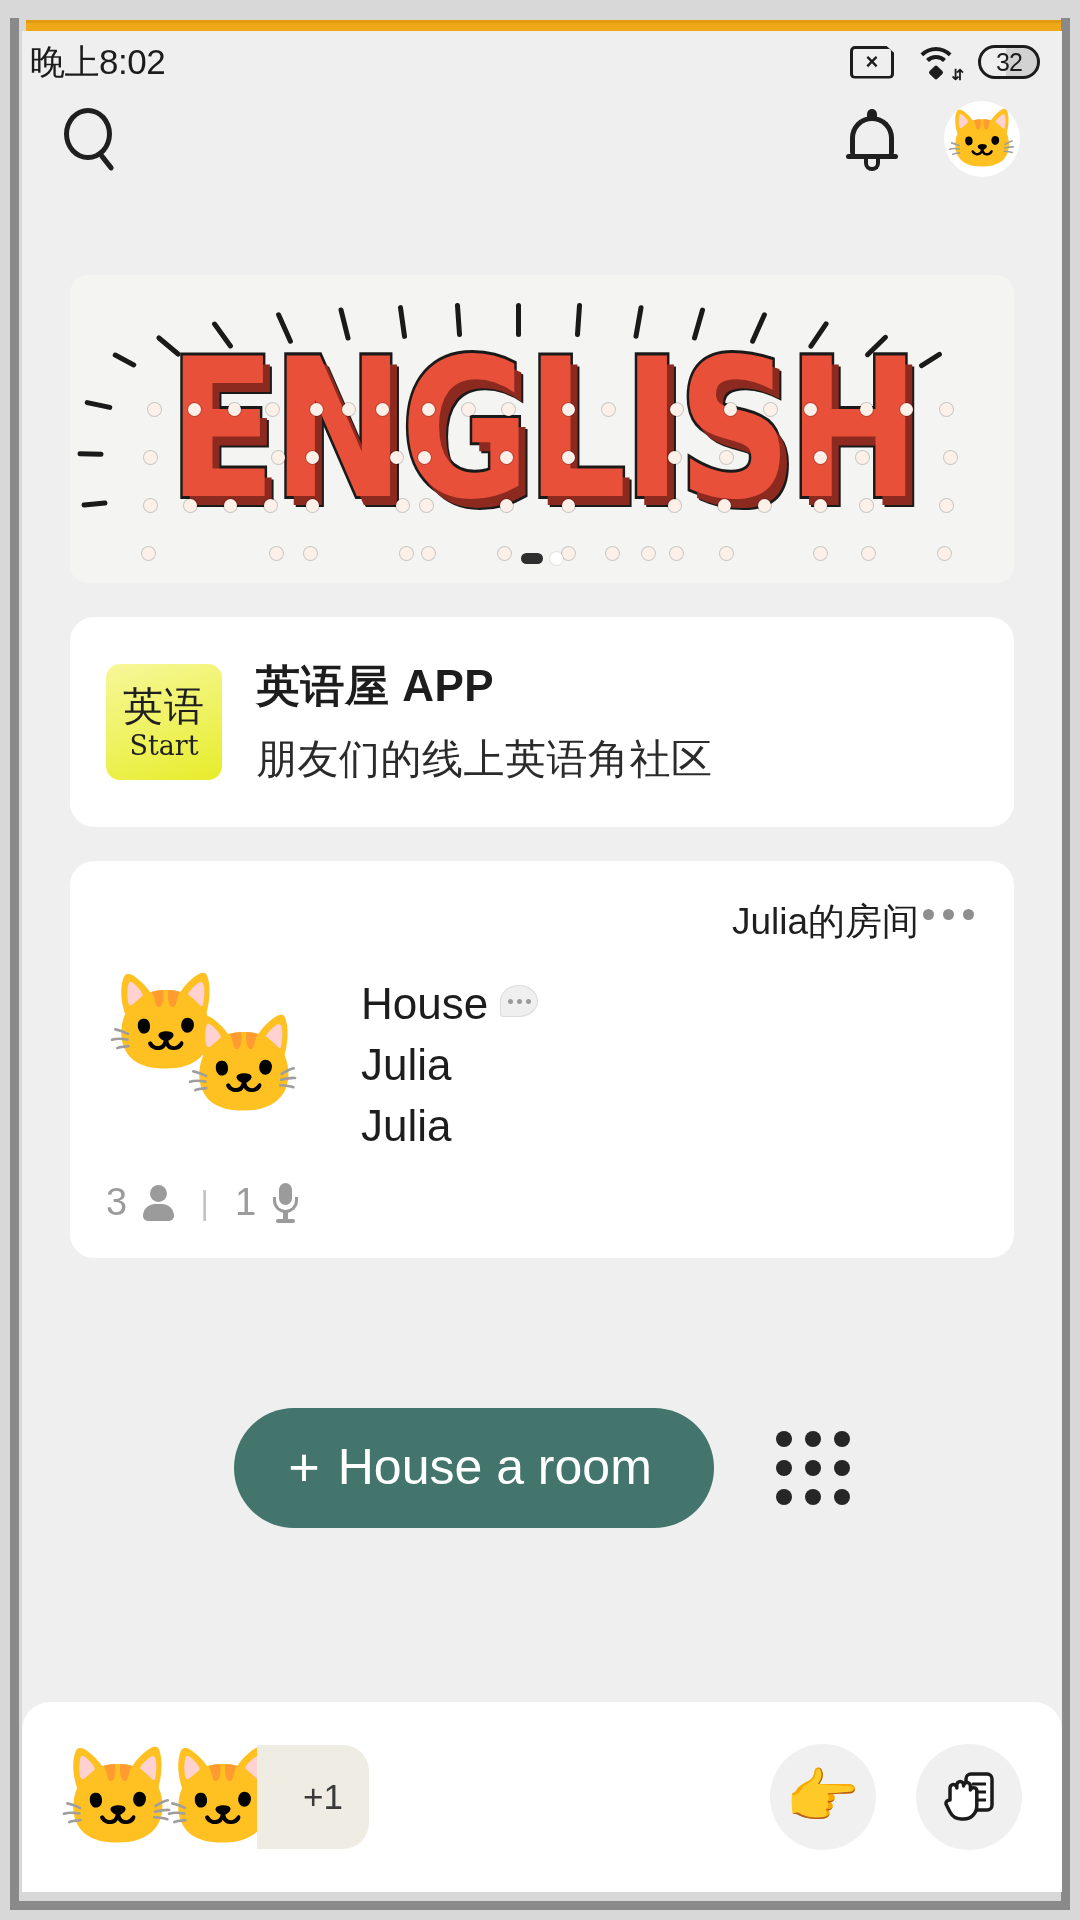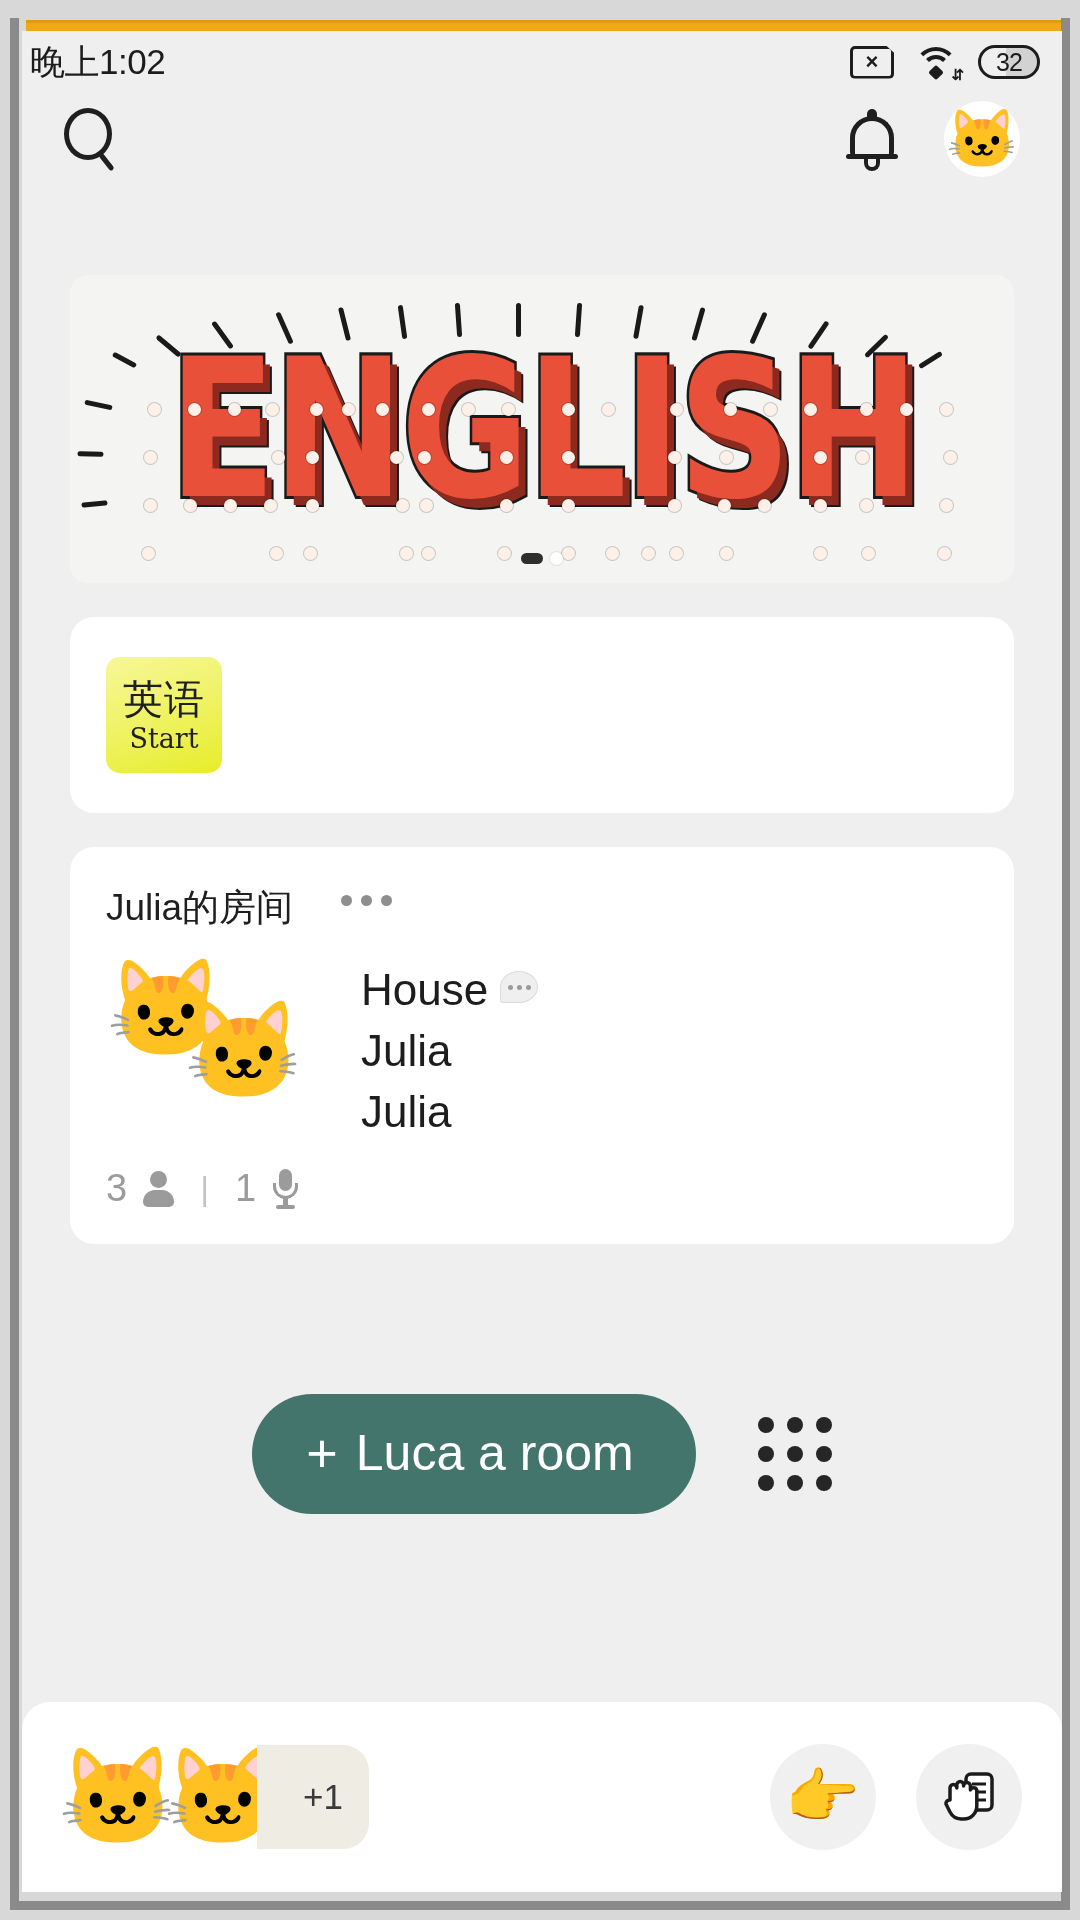--- a/index.html
+++ b/index.html
@@ -170,21 +170,21 @@
   #applogo .en { font-size:27px; margin-top:6px; font-family:"DejaVu Serif", serif; }
   #appmeta { display:flex; flex-direction:column; gap:16px; }
   #apptitle { font-size:44px; font-weight:bold; color:#1d1d1d; letter-spacing:0.5px; }
   #appsub  { font-size:41px; color:#2b2b2b; letter-spacing:0.5px; }
 
   
   #roomcard {
     margin-top:34px; background:#ffffff; border-radius:24px;
     padding:36px 36px 34px 36px;
   }
-  #roomhead { display:flex; align-items:flex-start; justify-content:flex-start;gap:44px; }
+  #roomhead { display:flex; align-items:flex-start; justify-content:flex-end; }
   #roomtitle { font-size:37px; color:#1f1f1f; }
   #roommore { display:flex; gap:9px; align-items:center; padding:12px 4px; }
   #roommore i { width:11px; height:11px; border-radius:50%; background:#8e8e8e; display:block; }
 
   #roombody { margin-top:28px; display:flex; gap:30px; }
   #roomavatars { position:relative; width:225px; flex:none; height:160px; }
   #roomavatars .cat {
     position:absolute; font-size:96px; line-height:1;
   }
   #roomavatars .c1 { left:0px;  top:0px; }
@@ -264,21 +264,21 @@
   <div id="frame-accent-top"></div>
   <div id="frame-border-left"></div>
   <div id="frame-border-right"></div>
   <div id="frame-border-bottom"></div>
   <div id="handle-tl"></div>
   <div id="handle-bl"></div>
 
   <div id="screen">
 
     <div id="statusbar">
-      <div id="status-time">晚上1:02</div>
+      <div id="status-time">晚上8:02</div>
       <div id="status-icons">
         <div class="sim-off">
           <span>×</span>
         </div>
         <div class="wifi">
           <div class="arc a1"></div>
           <div class="arc a2"></div>
           <div class="dot"></div>
           <div class="updown">⇵</div>
         </div>
@@ -394,20 +394,24 @@
           <div class="pill"></div>
           <div class="circ"></div>
         </div>
       </div>
 
       <div id="appcard">
         <div id="applogo">
           <div class="cn">英语</div>
           <div class="en">Start</div>
         </div>
+        <div id="appmeta">
+          <div id="apptitle">英语屋 APP</div>
+          <div id="appsub">朋友们的线上英语角社区</div>
+        </div>
       </div>
 
       <div id="roomcard">
         <div id="roomhead">
           <div id="roomtitle">Julia的房间</div>
           <div id="roommore">
             <i></i>
             <i></i>
             <i></i>
           </div>
@@ -449,21 +453,21 @@
             <i class="arcm"></i>
             <i class="stem"></i>
             <i class="base"></i>
           </span>
         </div>
       </div>
 
       <div id="ctarow">
         <button id="startroom">
           <span class="plus">+</span>
-          <span>Luca a room</span>
+          <span>House a room</span>
         </button>
         <div id="gridbtn">
           <i></i>
           <i></i>
           <i></i>
           <i></i>
           <i></i>
           <i></i>
           <i></i>
           <i></i>

